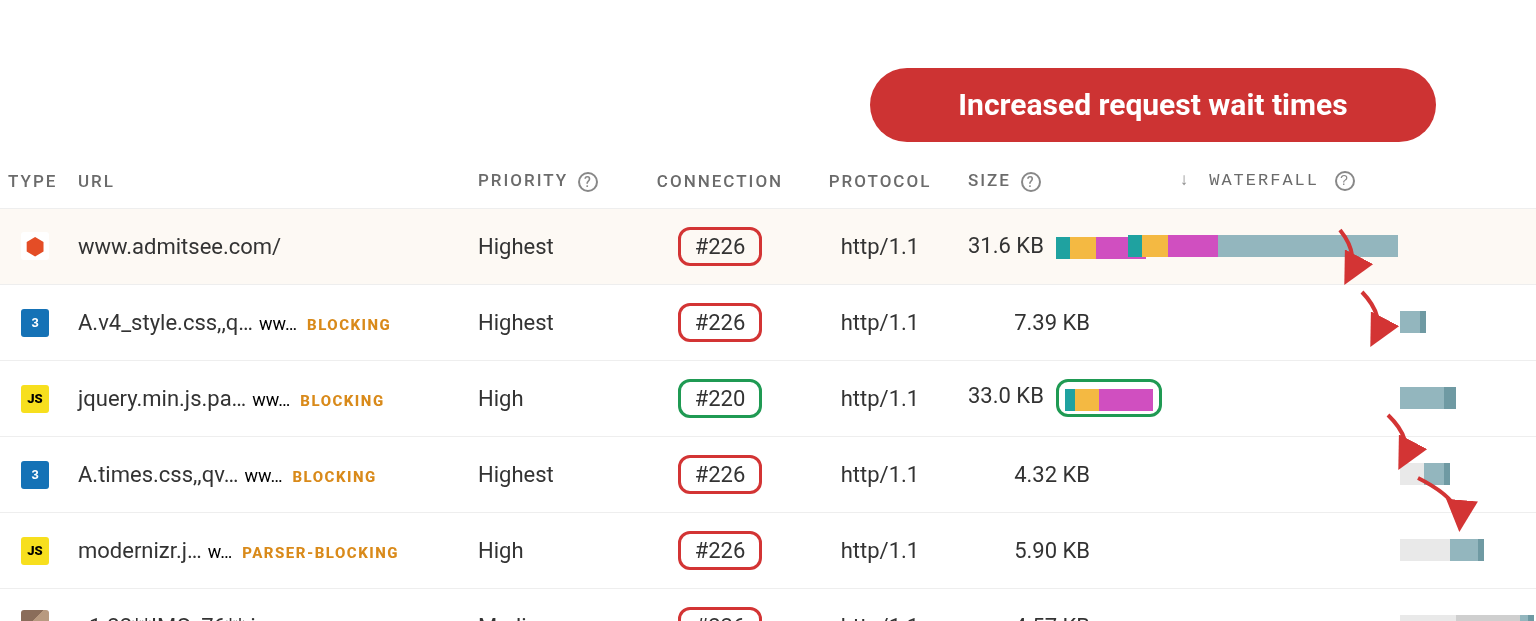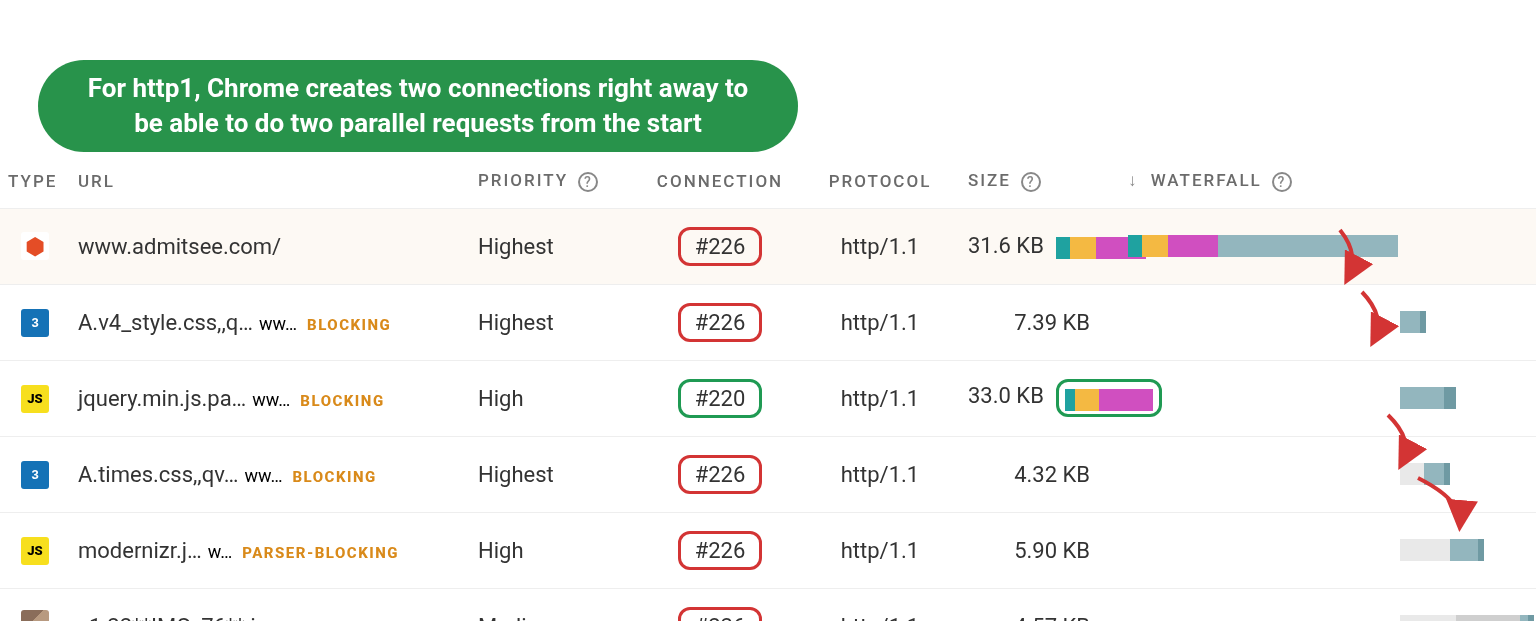--- a/index.html
+++ b/index.html
@@ -16,21 +16,21 @@
   .col-type     { width: 70px; text-align: center; }
   .col-url      { width: 400px; text-align: left; }
   .col-priority { width: 170px; text-align: left; }
   .col-conn     { width: 160px; text-align: center; }
   .col-proto    { width: 160px; text-align: center; }
   .col-size     { width: 160px; text-align: right; padding-right: 30px !important; }
   .col-wf       { width: auto; text-align: left; }
 
   th.col-type, th.col-url { text-align: left; }
   th.col-size { text-align: left; }
-  th.col-wf   { text-align: left; padding-right: 130px !important; }
+  th.col-wf   { text-align: center; padding-right: 130px !important; font-family: Liberation Mono, monospace; }
 
   td.col-url { overflow: hidden; text-overflow: ellipsis; padding-right: 10px; margin-top: 16px; }
   .url-main { color: #333; }
   .url-sub  { color: #000000; font-size: 18px; margin-left: 6px; }
   .badge { display: inline-block; font-size: 15px; font-weight: 800; letter-spacing: 1.5px; margin-left: 10px; color: #d98a1a; }
 
   .size-muted { color: #b5b5b5; }
 
   .conn-box { display: inline-block; border: 3px solid; border-radius: 12px; padding: 4px 14px; font-size: 22px; }
   .conn-red   { border-color: #d33434; }
@@ -60,21 +60,21 @@
 
   .waterfall-cell { position: relative; height: 26px; }
   .waterfall-cell .bar { position: absolute; top: 2px; }
 
   svg.arrows { position: absolute; left: 0; top: 0; pointer-events: none; }
 </style>
 </head>
 <body>
 
 <div class="annotations">
-  <div class="pill pill-green">For http1, Chrome creates two connections right away to be able to do two parallel requests from the start</div>
+  <div class="pill pill-red">Increased request wait times</div>
 </div>
 
 <div style="position:relative;">
 <table class="table">
   <colgroup>
     <col class="col-type">
         <col class="col-url">
         <col class="col-priority">
     <col class="col-conn">
         <col class="col-proto">

